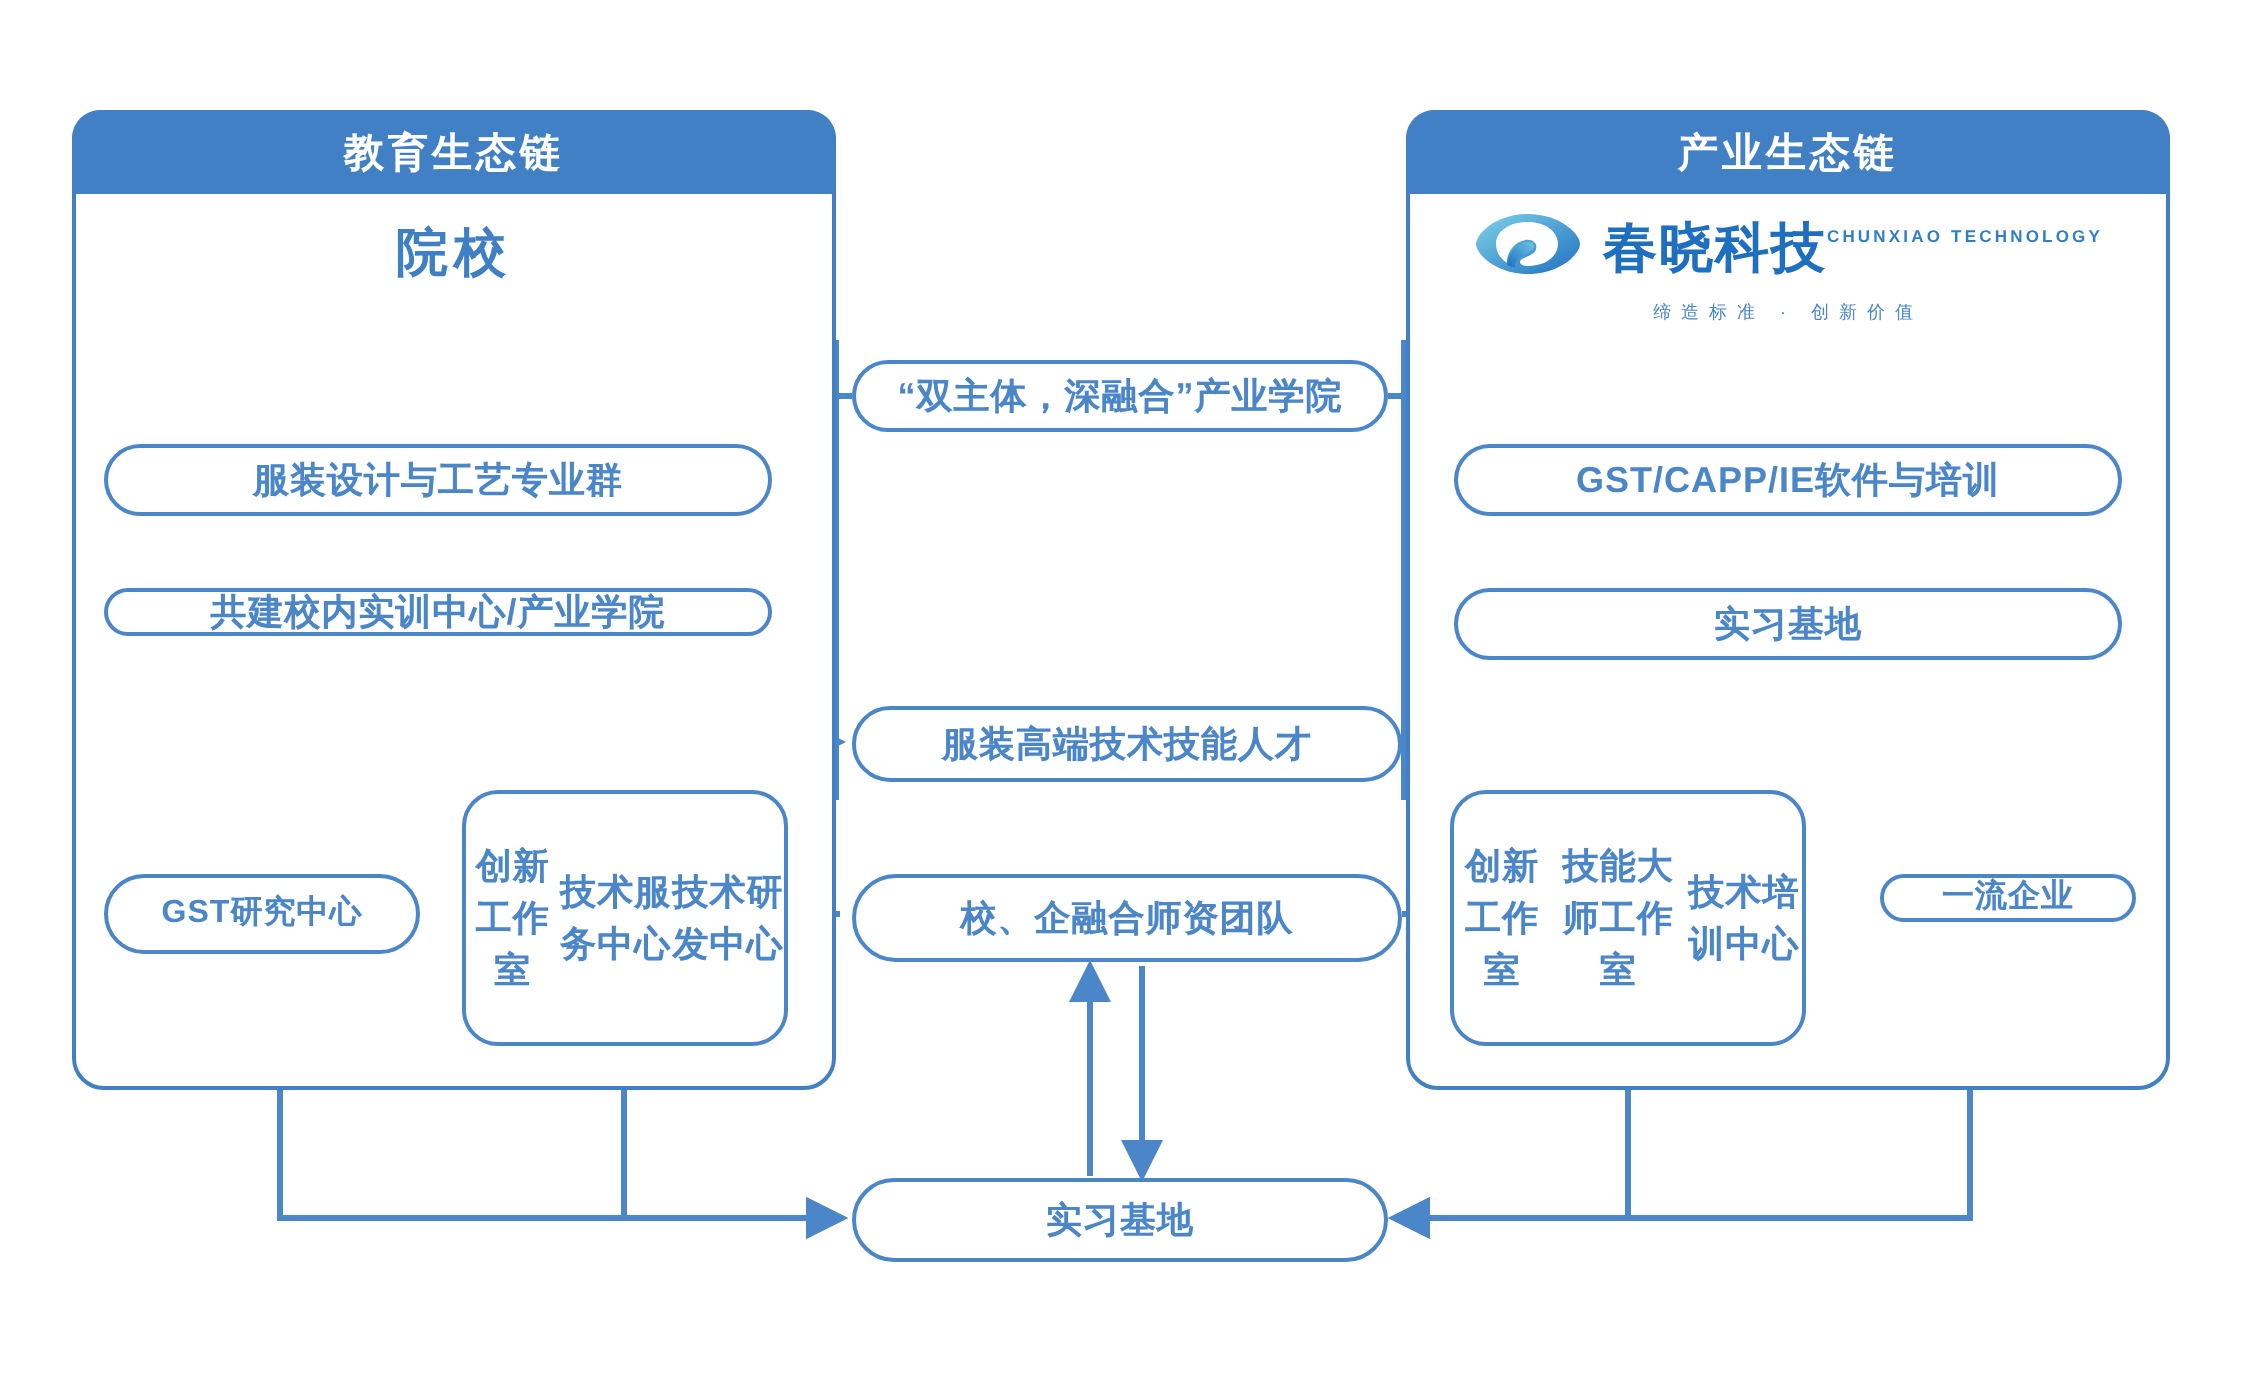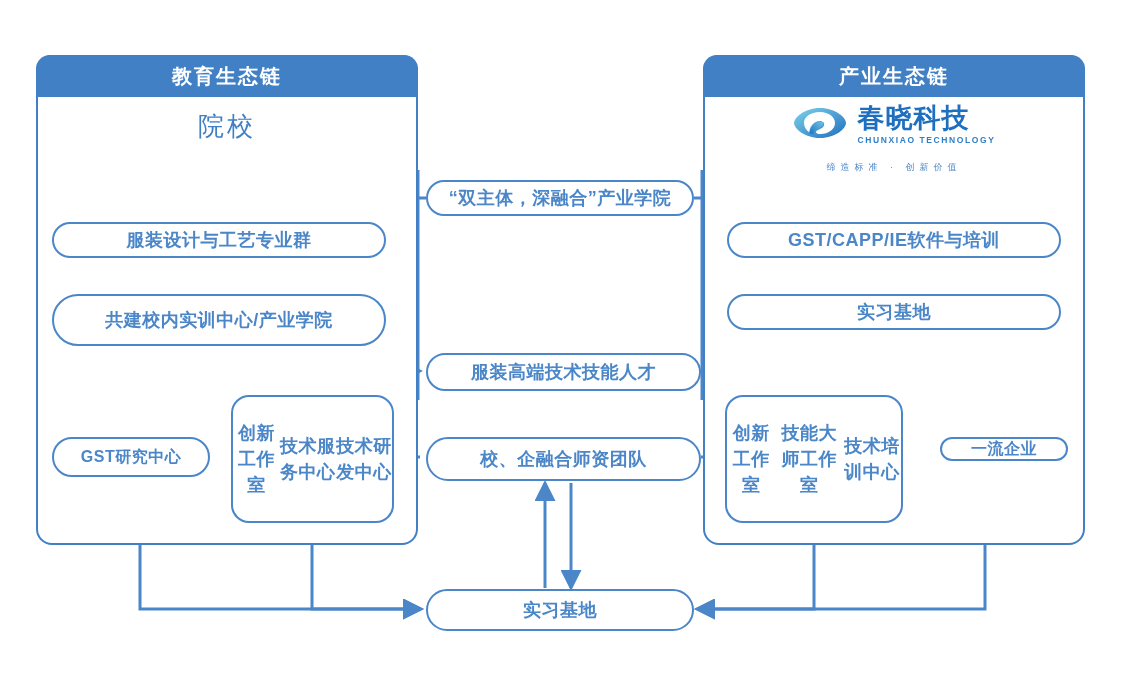--- a/index.html
+++ b/index.html
@@ -40,43 +40,43 @@
     letter-spacing:2px;
     display:flex;align-items:center;justify-content:center;
     box-sizing:border-box;
   }
   .panel-sub{
     position:absolute;
     left:0;right:0;top:52px;
     text-align:center;
     color:#3f7fc4;
     font-size:26px;
-    font-weight:normal;
+    font-weight:bold;
     letter-spacing:3px;
   }
 
   
   .logo-wrap{
     position:absolute;
     left:0;right:0;top:48px;
     display:flex;flex-direction:column;align-items:center;
   }
   .logo-row{display:flex;align-items:center;gap:9px;}
-  .logo-text-col{display:flex;flex-direction:column;align-items:flex-start;}
+  .logo-text-col{display:flex;flex-direction:row;align-items:flex-start;}
   .logo-cn{
     font-size:27px;font-weight:bold;color:#1f6fc0;
     letter-spacing:1px;line-height:1.02;
   }
   .logo-en{
     font-size:8.5px;font-weight:bold;color:#2f7fc6;
     letter-spacing:1.6px;margin-top:2px;
   }
   .logo-slogan{
     font-size:9px;color:#4a86c8;letter-spacing:5px;
-    margin-top:16px;
+    margin-top:6px;
   }
 
   
   .node{
     position:absolute;
     border:2px solid #4a86c8;
     background:#ffffff;
     color:#4a86c8;
     box-sizing:border-box;
     display:flex;align-items:center;justify-content:center;
@@ -178,21 +178,21 @@
           <span class="logo-cn">春晓科技</span>
           <span class="logo-en">CHUNXIAO TECHNOLOGY</span>
         </span>
       </div>
       <div class="logo-slogan">缔造标准 · 创新价值</div>
     </div>
   </div>
 
   <div class="node pill" style="left:52px;top:222px;width:334px;height:36px;">服装设计与工艺专业群</div>
 
-  <div class="node pill" style="left:52px;top:294px;width:334px;height:52px;">共建校内实训中心/产业学院</div>
+  <div class="node pill" style="left:52px;top:294px;width:334px;height:24px;">共建校内实训中心/产业学院</div>
 
   <div class="node pill small" style="left:52px;top:437px;width:158px;height:40px;">GST研究中心</div>
 
   <div class="node rrect multiline" style="left:231px;top:395px;width:163px;height:128px;">
     <span class="ln">创新工作室</span>
     <span class="ln">技术服务中心</span>
     <span class="ln">技术研发中心</span>
   </div>
 
   <div class="node pill" style="left:727px;top:222px;width:334px;height:36px;">GST/CAPP/IE软件与培训</div>

